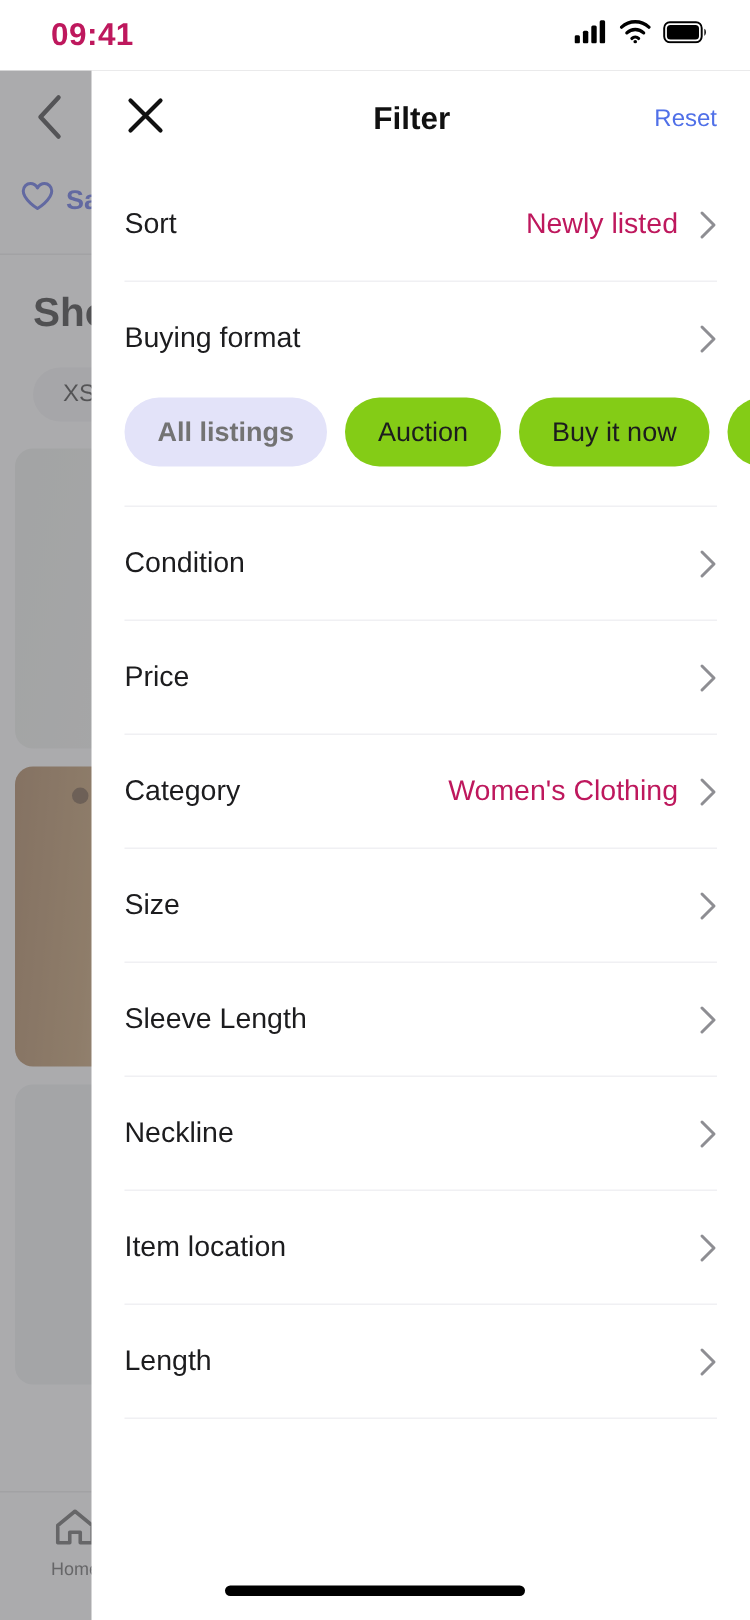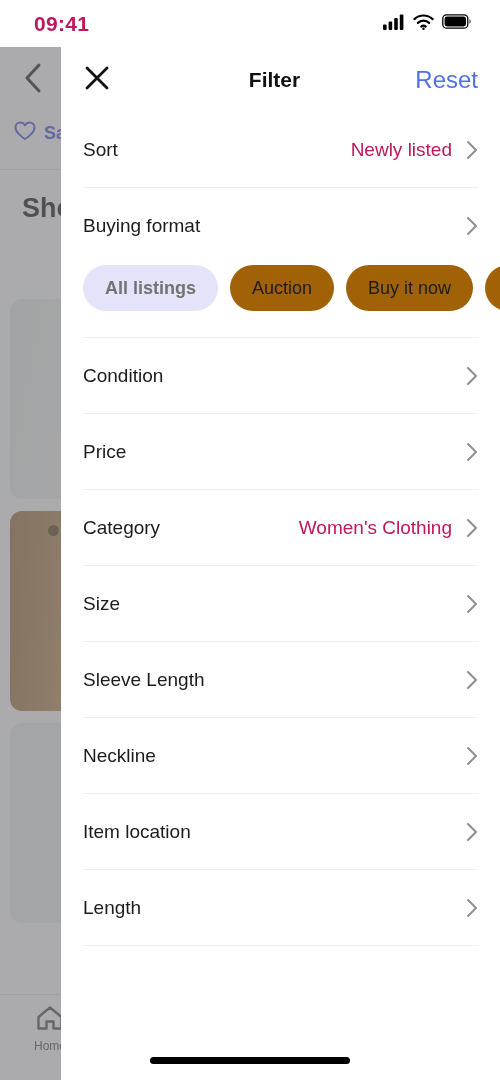--- a/index.html
+++ b/index.html
@@ -116,21 +116,21 @@
     width:40px; height:40px; display:flex;
     align-items:center; justify-content:center;
     margin-left:-4px;
   }
   #sheet-title{
     position:absolute; left:0; right:12px; text-align:center;
     font-size:21px; font-weight:700; color:#111;
     pointer-events:none;
   }
   #reset-btn{
-    margin-left:auto; font-size:24px; color:#5070e8;
+    margin-left:auto; font-size:16px; color:#5070e8;
     z-index:2;
   }
 
   #sheet-scroll{
     flex:1 1 auto; overflow:hidden; position:relative;
   }
 
   .row{
     height:75px;
     display:flex; align-items:center;
@@ -150,21 +150,21 @@
     margin:0 22px;
   }
 
   #chiprow{
     display:flex; gap:12px;
     padding:2px 0 26px 22px;
     overflow:hidden;
   }
   .chip{
     height:46px; padding:0 22px; border-radius:23px;
-    background:#a16207; display:flex; align-items:center;
+    background:#84cc16; display:flex; align-items:center;
     font-size:18px; color:#1c1c1e; white-space:nowrap; flex:0 0 auto;
   }
   .chip.selected{
     background:#e3e3f9; color:#737373; font-weight:700;
   }
 
   #cta-area{
     flex:0 0 118px;
     border-top:1px solid #efeff2;
     display:flex; align-items:flex-start; justify-content:center;
@@ -205,20 +205,23 @@
             <path d="M11 18 C11 18 1.5 12.2 1.5 6.4 C1.5 3.4 3.8 1.4 6.3 1.4 C8.2 1.4 10 2.6 11 4.3 C12 2.6 13.8 1.4 15.7 1.4 C18.2 1.4 20.5 3.4 20.5 6.4 C20.5 12.2 11 18 11 18 Z" stroke="#3f51e0" stroke-width="2" stroke-linejoin="round"></path>
           </svg>
         </span>
         <span>Save</span>
       </div>
       <div class="bg-divider"></div>
     </div>
 
     <div class="bg-heading">Shop</div>
 
+    <div class="bg-chiprow">
+      <div class="bg-chip">XS</div>
+    </div>
 
     <div class="bg-grid">
       <div class="bg-card c1"></div>
       <div class="bg-card c3"></div>
       <div class="bg-card c2"></div>
       <div class="bg-card c4"></div>
       <div class="bg-card c3"></div>
       <div class="bg-card c1"></div>
     </div>
 

